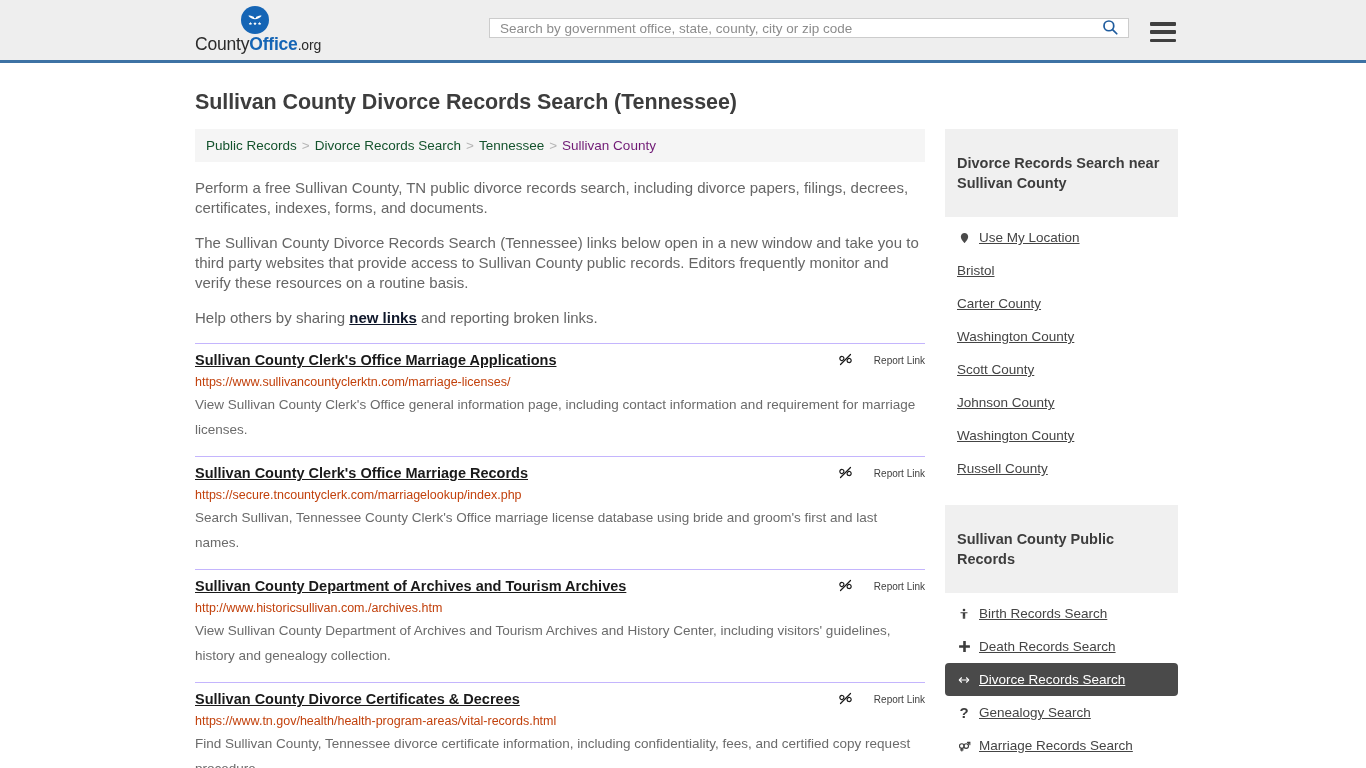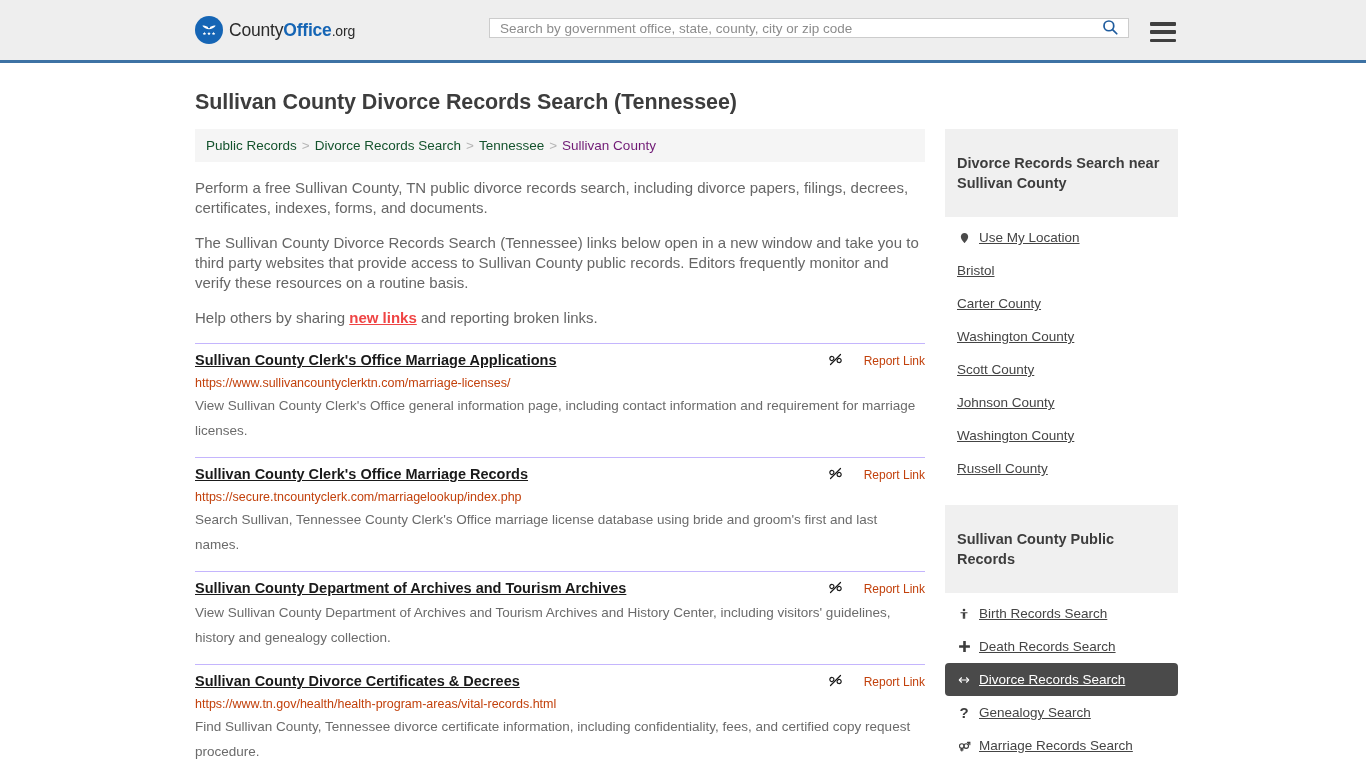--- a/index.html
+++ b/index.html
@@ -19,20 +19,21 @@
     border-bottom: 3px solid #3d72a4;
     display: flex;
     align-items: center;
     position: relative;
   }
   .logo-wrap {
     display: flex;
     align-items: center;
     margin-left: 195px;
     text-decoration: none;
+    flex-direction: column;
   }
   .logo-mark {
     width: 28px; height: 28px;
     border-radius: 50%;
     background: #1565b5;
     display: flex;
     align-items: center;
     justify-content: center;
     margin-right: 6px;
     flex: 0 0 auto;
@@ -136,21 +137,21 @@
   .breadcrumb .current { color: #701a75; }
 
   
   .intro p {
     font-size: 15px;
     line-height: 20px;
     color: #666666;
     margin: 0 0 15px 0;
   }
   .intro a {
-    color: #ef4444;
+    color: #0f172a;
     font-weight: bold;
     text-decoration: underline;
   }
 
   
   .result {
     border-top: 1px solid #c4b5fd;
     padding: 7px 0 14px 0;
   }
   .result:first-of-type { border-top: 1px solid #e2e2e2; }
@@ -165,22 +166,22 @@
     color: #1a1a1a;
     text-decoration: underline;
     line-height: 18px;
     margin: 0;
     cursor: pointer;
   }
   .report-link {
     display: flex;
     align-items: center;
     gap: 21px;
-    font-size: 12px;
-    color: #c2410c;
+    font-size: 10px;
+    color: #404040;
     white-space: nowrap;
     margin-left: 18px;
     cursor: pointer;
     text-decoration: none;
     flex: 0 0 auto;
     padding-top: 1px;
   }
   .result-url {
     font-size: 12.5px;
     color: #c2410c;
@@ -329,20 +330,21 @@
             <span>
               <svg width="15" height="15" viewBox="0 0 24 24" fill="none" stroke="#1a1a1a" stroke-width="1.9" stroke-linecap="round" aria-hidden="true">
                 <path d="M9.3 9.3 a3.3 3.3 0 1 0 -4.2 4.2 a3.3 3.3 0 0 0 4.2 -4.2 Z"></path>
                 <path d="M14.7 14.7 a3.3 3.3 0 1 0 4.2 -4.2 a3.3 3.3 0 0 0 -4.2 4.2 Z"></path>
                 <line x1="4" y1="20" x2="20" y2="4"></line>
               </svg>
             </span>
             <span>Report Link</span>
           </a>
         </div>
+        <div class="result-url">http://www.historicsullivan.com./archives.htm</div>
         <div class="result-desc">View Sullivan County Department of Archives and Tourism Archives and History Center, including visitors' guidelines, history and genealogy collection.</div>
       </div>
 
       <div class="result">
         <div class="result-head">
           <a class="result-title" href="#">Sullivan County Divorce Certificates &amp; Decrees</a>
           <a class="report-link" href="#">
             <span>
               <svg width="15" height="15" viewBox="0 0 24 24" fill="none" stroke="#1a1a1a" stroke-width="1.9" stroke-linecap="round" aria-hidden="true">
                 <path d="M9.3 9.3 a3.3 3.3 0 1 0 -4.2 4.2 a3.3 3.3 0 0 0 4.2 -4.2 Z"></path>

